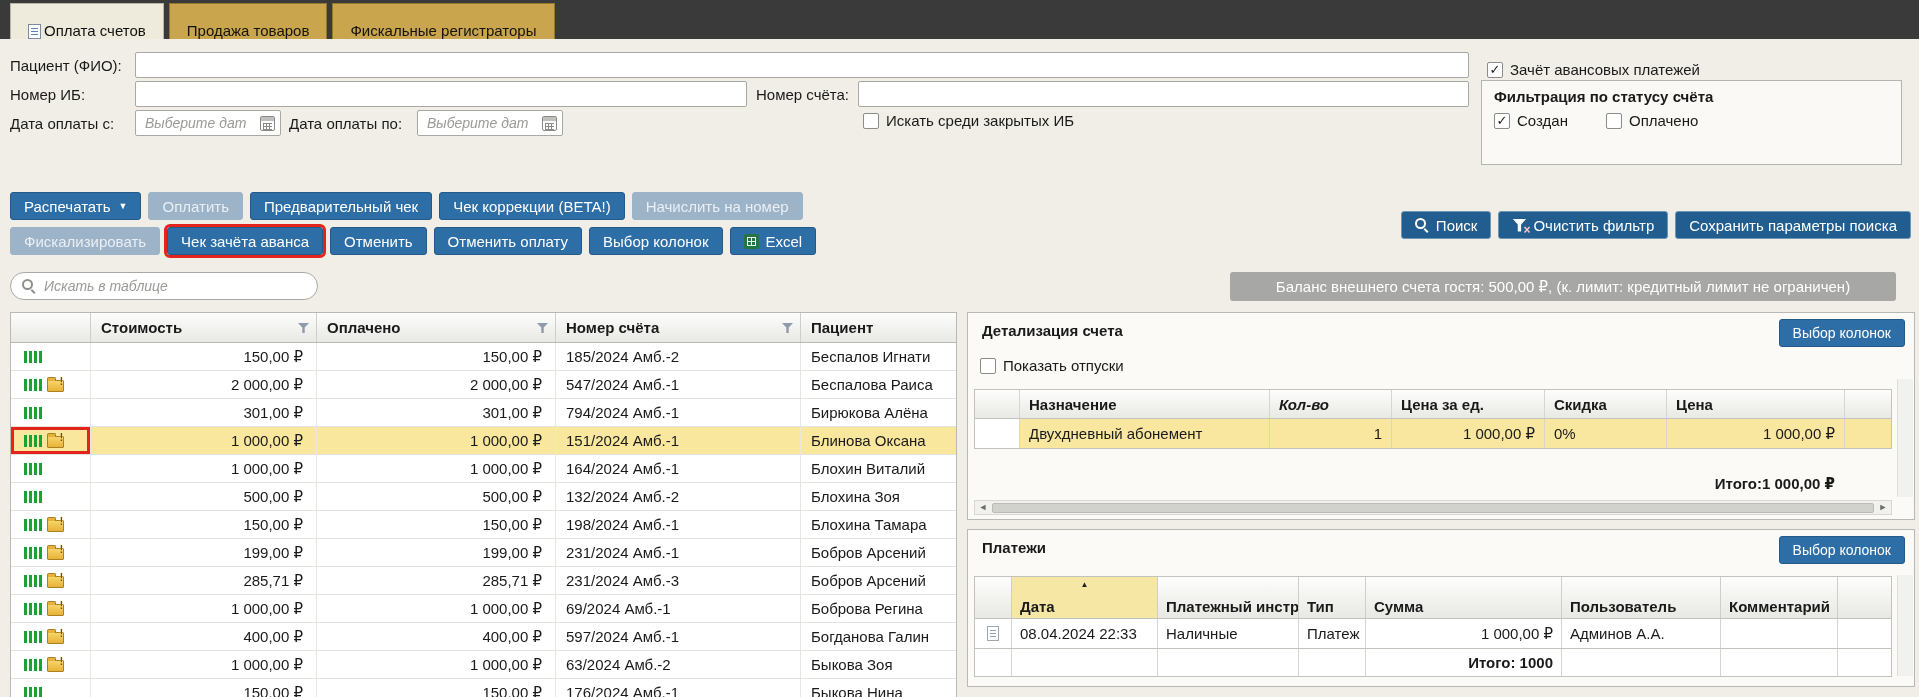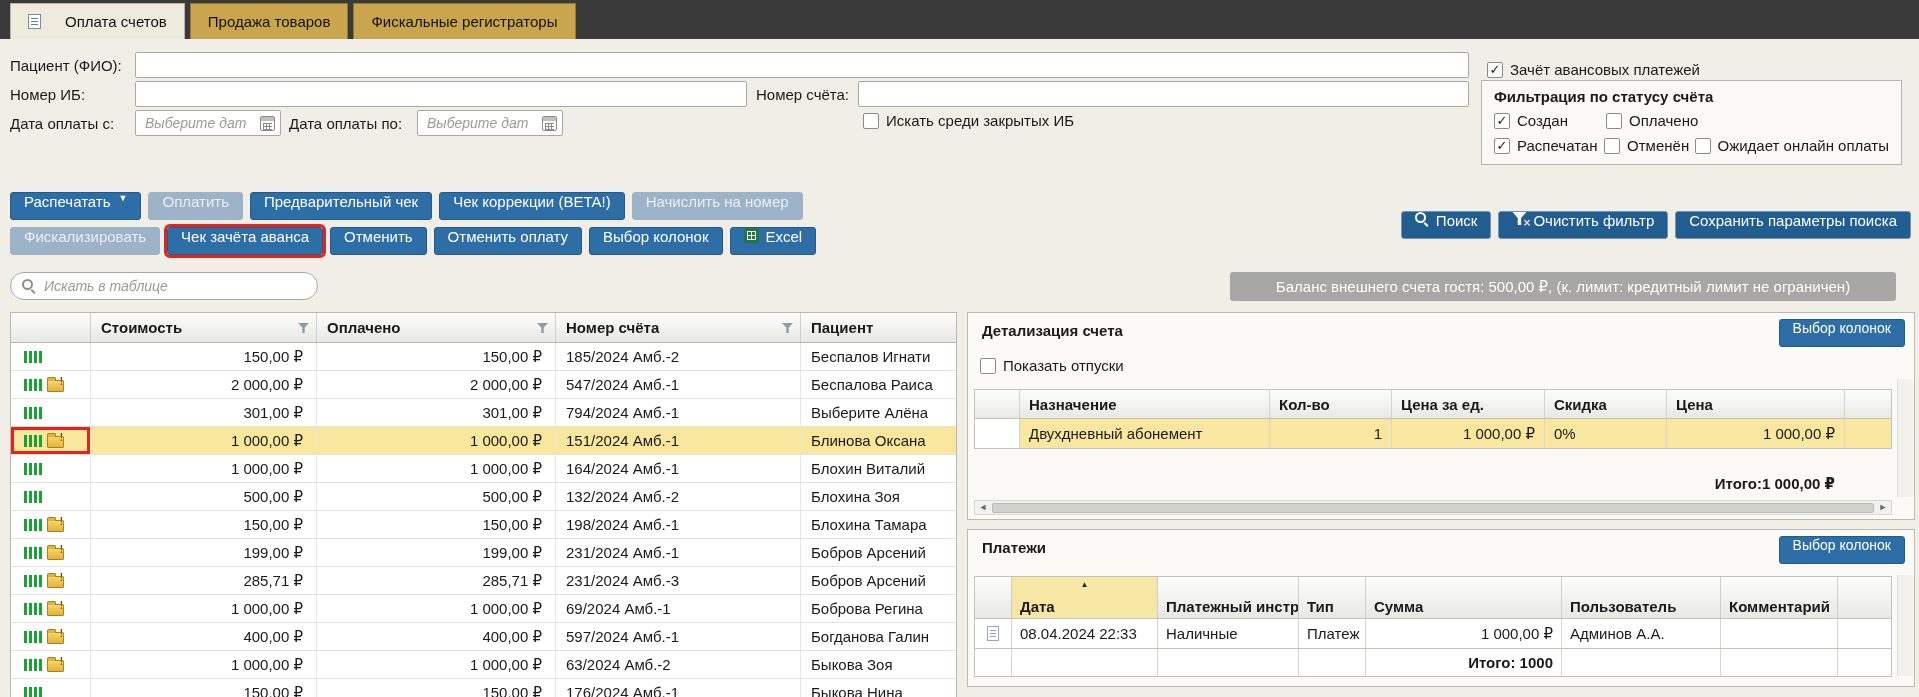--- a/index.html
+++ b/index.html
@@ -3,21 +3,21 @@
 <meta charset="utf-8">
 <style>
 *{margin:0;padding:0;box-sizing:border-box}
 body{background:#e8e8e3}
 .screen{position:relative;width:1919px;height:697px;overflow:hidden;background:#f0eee7;
   font-family:"Liberation Sans","DejaVu Sans",sans-serif;font-size:15px;color:#1a1a1a}
 
 
 .tabbar{position:absolute;left:0;top:0;width:100%;height:39px;background:#3a3a3a;
   display:flex;align-items:flex-end;padding-left:10px;gap:5px}
-.tab{height:36px;display:flex;align-items:center;gap:24px;padding:0 17px;background:#c9a64d;
+.tab{height:36px;display:flex;align-items:flex-end;gap:3px;padding:0 17px;background:#c9a64d;
   border:1px solid #94782c;border-bottom:none;color:#15120a;cursor:pointer;white-space:nowrap}
 .tab.active{background:#eeeadc;border-color:#b9b5a6;color:#111}
 .tabicon{width:13px;height:15px;background:#fff;border:1px solid #7b8aa0;position:relative;flex:none}
 .tabicon::after{content:"";position:absolute;left:2px;right:2px;top:3px;height:9px;
   background:repeating-linear-gradient(#5c82b5 0 1px,transparent 1px 3px)}
 
 
 .flabel{position:absolute;white-space:nowrap}
 .tinput{position:absolute;height:26px;border:1px solid #a9a9a4;background:#fff;border-radius:2px;
   padding:0 8px;font:inherit;color:#222;outline:none}
@@ -38,21 +38,21 @@
 .statusbox{position:absolute;left:1481px;top:80px;width:421px;height:85px;background:#faf9f5;
   border:1px solid #b5b5b0;padding:7px 12px}
 .sb-title{font-weight:bold;margin-bottom:7px}
 .st-row{display:flex;margin-bottom:8px}
 .st-row .cb{position:static}
 .st-row .cb:first-child{width:112px}
 .st-row:nth-child(2) .cb:nth-child(2){width:92px}
 
 
 .btnrow{position:absolute;display:flex;gap:7px}
-.btn{display:flex;align-items:flex-start;gap:7px;height:28px;padding:0 13px;background:#2d6ea7;
+.btn{display:flex;align-items:center;gap:7px;height:28px;padding:0 13px;background:#2d6ea7;
   border:1px solid #235a8a;border-radius:3px;color:#fff;font:inherit;cursor:pointer;white-space:nowrap}
 .btn.disabled{background:#9db3c8;border-color:#9db3c8;color:#e9eff5;cursor:default}
 .btn.dark{background:#225d90;border-color:#6e95b5}
 .btn.annotated{outline:3px solid #e3231c}
 .caret{font-size:9px;margin-left:1px}
 .xls{width:15px;height:15px;border-radius:2px;background:#267346;position:relative;flex:none}
 .xls::after{content:"";position:absolute;inset:3px;
   background:repeating-linear-gradient(#e9f5ee 0 1px,transparent 1px 4px),
              repeating-linear-gradient(90deg,#e9f5ee 0 1px,transparent 1px 4px)}
 .mag{width:14px;height:14px;position:relative;flex:none}
@@ -204,34 +204,20 @@
           <div class="st-row">
             <label class="cb">
               <span class="box on"></span>
               <span>Создан</span>
             </label>
             <label class="cb">
               <span class="box"></span>
               <span>Оплачено</span>
             </label>
           </div>
-          <div class="st-row">
-            <label class="cb">
-              <span class="box on"></span>
-              <span>Распечатан</span>
-            </label>
-            <label class="cb">
-              <span class="box"></span>
-              <span>Отменён</span>
-            </label>
-            <label class="cb">
-              <span class="box"></span>
-              <span>Ожидает онлайн оплаты</span>
-            </label>
-          </div>
         </div>
     </div>
   </div>
 
   <div class="btnrow" id="btnrow1" style="left:10px;top:192px">
       <button class="btn">
         <span class="label">Распечатать</span>
         <span class="caret">▼</span>
       </button>
       <button class="btn disabled">
@@ -326,21 +312,21 @@
           <div class="td c3">547/2024 Амб.-1</div>
           <div class="td c4">Беспалова Раиса</div>
         </div>
         <div class="trow">
           <div class="td c0">
             <span class="bars"></span>
           </div>
           <div class="td num c1">301,00 ₽</div>
           <div class="td num c2">301,00 ₽</div>
           <div class="td c3">794/2024 Амб.-1</div>
-          <div class="td c4">Выберите Алёна</div>
+          <div class="td c4">Бирюкова Алёна</div>
         </div>
         <div class="trow sel">
           <div class="td c0 ann">
             <span class="bars"></span>
             <span class="fwarn"></span>
           </div>
           <div class="td num c1">1 000,00 ₽</div>
           <div class="td num c2">1 000,00 ₽</div>
           <div class="td c3">151/2024 Амб.-1</div>
           <div class="td c4">Блинова Оксана</div>
@@ -441,21 +427,21 @@
     <div class="ptitle">Детализация счета</div>
     <button class="btn colbtn">Выбор колонок</button>
     <label class="cb">
       <span class="box"></span>
       <span>Показать отпуски</span>
     </label>
     <div class="dgrid" id="details-table">
         <div class="hrow">
           <div class="cell" style="width: 45px;"></div>
           <div class="cell" style="width: 250px;">Назначение</div>
-          <div class="cell" style="width: 122px;">Кол-во</div>
+          <div class="cell" style="width: 122px; font-style: italic;">Кол-во</div>
           <div class="cell" style="width: 153px;">Цена за ед.</div>
           <div class="cell" style="width: 122px;">Скидка</div>
           <div class="cell" style="width: 178px;">Цена</div>
           <div class="cell" style="flex: 1 1 0%; border-right: none;"></div>
         </div>
         <div class="brow sel">
           <div class="cell gut" style="width: 45px;"></div>
           <div class="cell" style="width: 250px;">Двухдневный абонемент</div>
           <div class="cell r" style="width: 122px;">1</div>
           <div class="cell r" style="width: 153px;">1 000,00 ₽</div>

